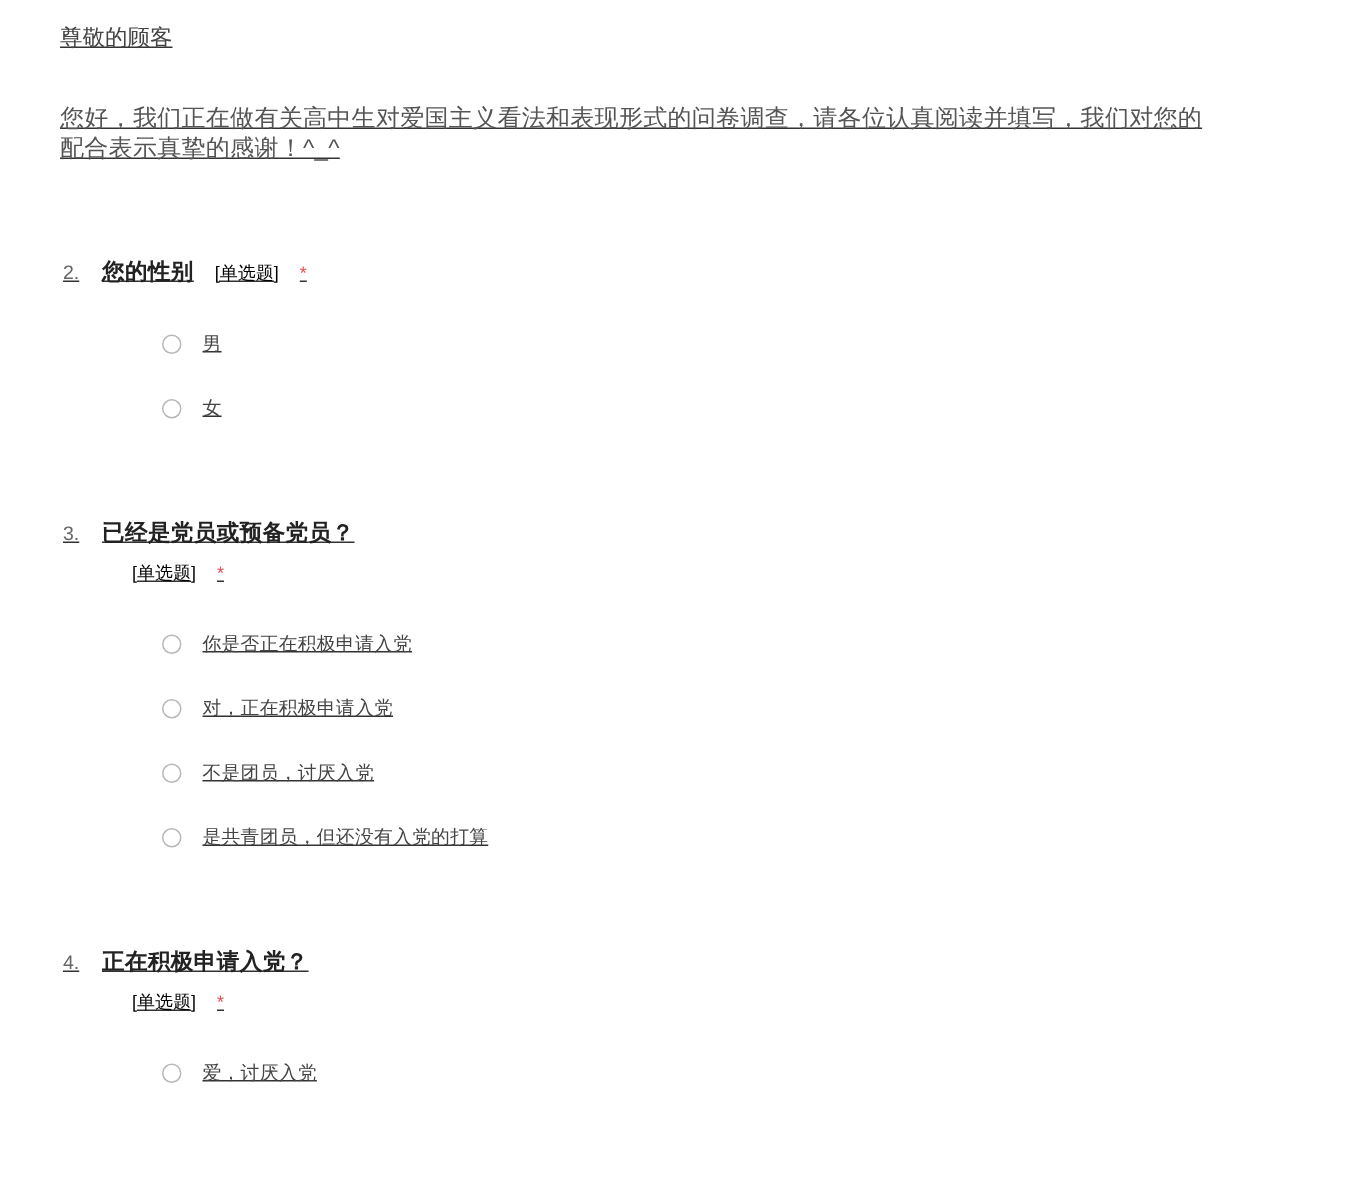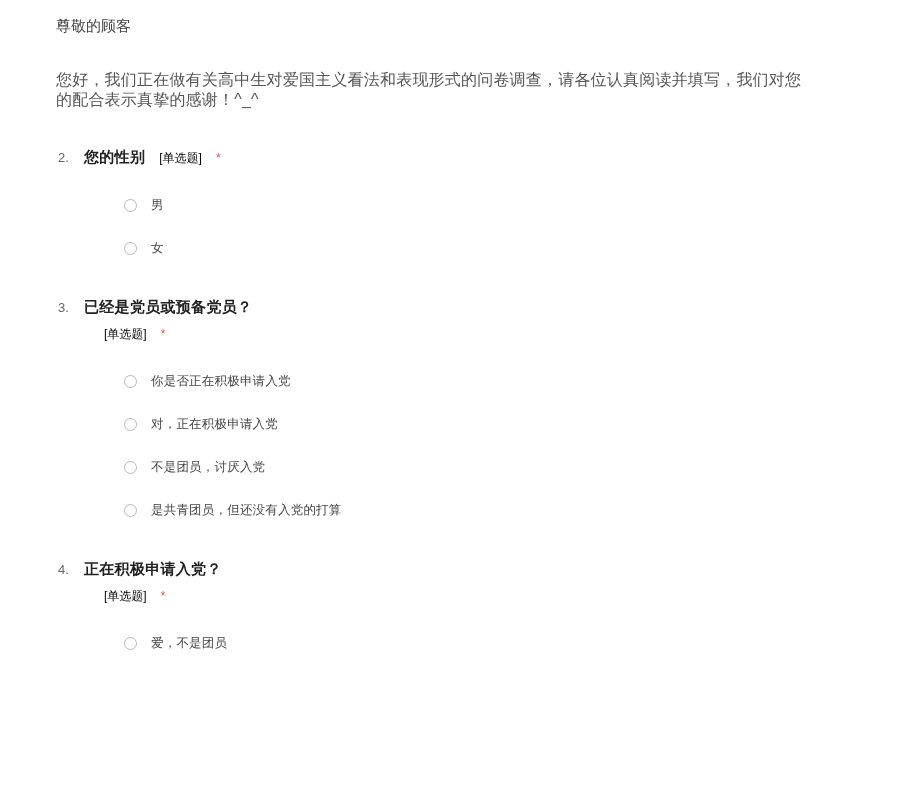--- a/index.html
+++ b/index.html
@@ -10,21 +10,22 @@
   body {
     width: 900px;
     height: 800px;
     font-family: "Liberation Sans", "DejaVu Sans", sans-serif;
     color: #333333;
     overflow: hidden;
   }
   .survey {
     width: 844px;
     box-sizing: border-box;
-    padding: 14px 36px 0 56px;
+    padding: 14px 36px 0 40px;
+    text-decoration: underline;
   }
   .survey-title {
     font-size: 15px;
     color: #444444;
     font-weight: 400;
     margin: 0 0 0 0;
     padding: 0 0 2px 0;
     line-height: 24px;
   }
   .survey-intro {
@@ -50,20 +51,21 @@
     color: #666666;
     text-align: left;
     padding-left: 2px;
     box-sizing: border-box;
   }
   .q-title {
     font-size: 15px;
     font-weight: bold;
     color: #222222;
     letter-spacing: 0.3px;
+    margin-top: 24px;
   }
   .q-tag {
     font-size: 12px;
     color: #000000;
     margin-left: 14px;
     white-space: nowrap;
   }
   .q-req {
     color: #e8504e;
     font-size: 12px;
@@ -166,18 +168,18 @@
       <span class="q-num">4.</span>
       <span class="q-title">正在积极申请入党？</span>
     </div>
     <div class="q-sub">
       <span class="q-tag">[单选题]</span>
       <span class="q-req">*</span>
     </div>
     <div class="options">
       <div class="option">
         <span class="radio"></span>
-        <span class="opt-label">爱，不是团员</span>
+        <span class="opt-label">爱，讨厌入党</span>
       </div>
     </div>
   </div>
 
 </div>
 
 </body></html>

